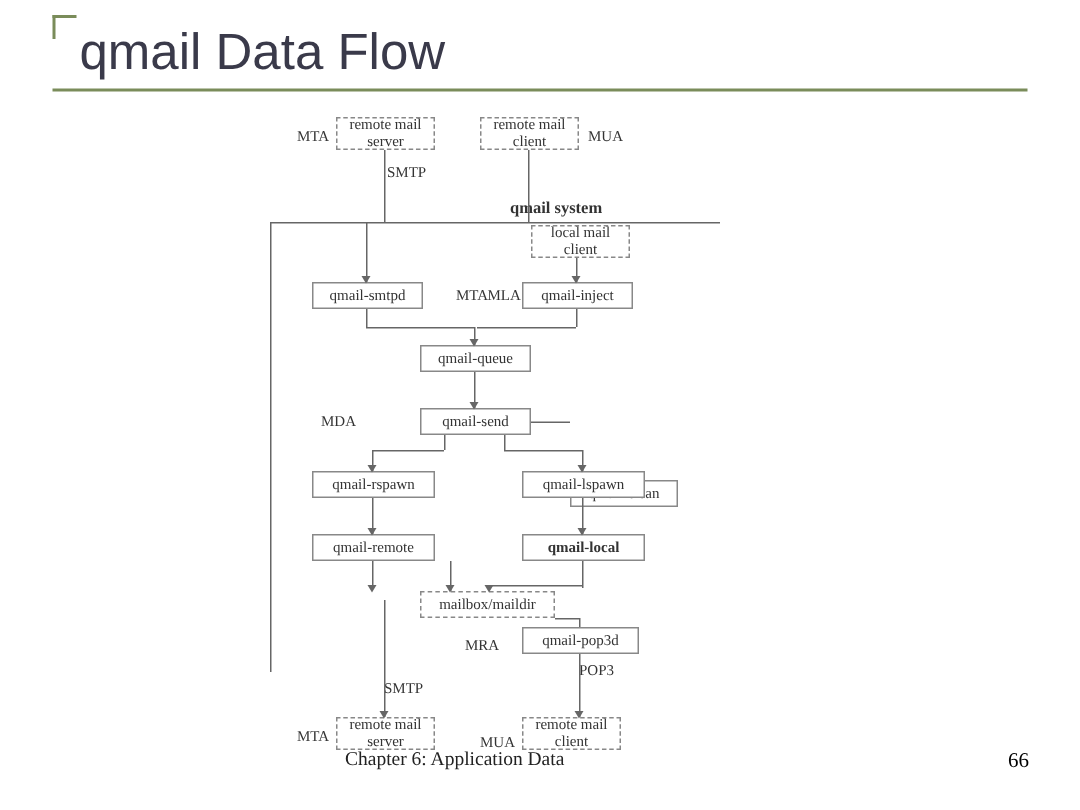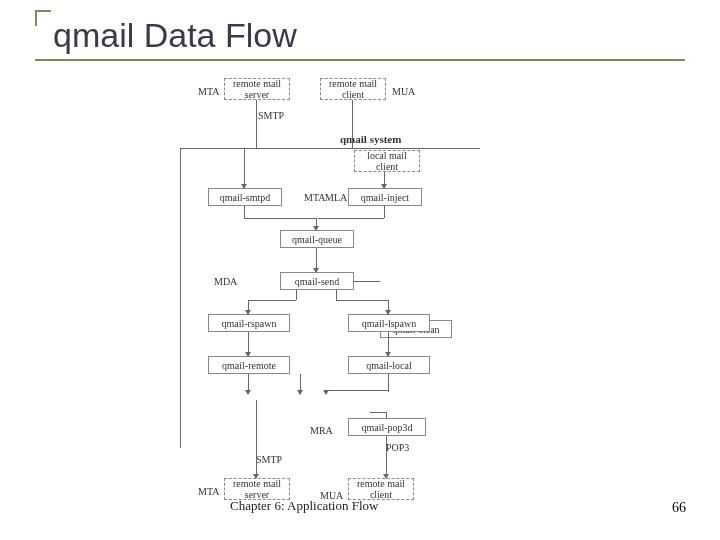--- a/index.html
+++ b/index.html
@@ -146,22 +146,23 @@
 
     <div class="lbl" style="left:44px; top:198px;">MDA</div>
     <div class="box" style="left:110px; top:194px; width:74px; height:18px;">qmail-send</div>
     <div class="line hline" style="left:184px; top:203px; width:26px;"></div>
     <div class="box" style="left:210px; top:194px; width:72px; height:18px;margin-top:48px;">qmail-clean</div>
 
     <div class="box" style="left:38px; top:236px; width:82px; height:18px;">qmail-rspawn</div>
     <div class="box" style="left:178px; top:236px; width:82px; height:18px;">qmail-lspawn</div>
 
     <div class="box" style="left:38px; top:278px; width:82px; height:18px;">qmail-remote</div>
-    <div class="box" style="left:178px; top:278px; width:82px; height:18px;">qmail-local</div>
-
+    <div class="box" style="left:178px; top:278px; width:82px; height:18px;font-weight:bold;">qmail-local</div>
+
+    <div class="box dashed" style="left:110px; top:316px; width:90px; height:18px;">mailbox/maildir</div>
 
     <div class="lbl" style="left:140px; top:347px;">MRA</div>
     <div class="box" style="left:178px; top:340px; width:78px; height:18px;">qmail-pop3d</div>
 
     <div class="lbl" style="left:86px; top:376px;">SMTP</div>
     <div class="lbl" style="left:216px; top:364px;">POP3</div>
 
     <div class="lbl" style="left:28px; top:408px;">MTA</div>
     <div class="box dashed" style="left:54px; top:400px; width:66px; height:22px; white-space:pre-line;">remote mail
 server</div>
@@ -215,16 +216,16 @@
     <div class="line hline" style="left:200px; top:334px; width:16px;"></div>
     <div class="line vline" style="left:216px; top:334px; height:6px;"></div>
 
     <div class="line vline" style="left:86px; top:322px; height:78px;"></div>
     <div class="arrow-down" style="left:83px; top:396px;"></div>
     <div class="line vline" style="left:216px; top:358px; height:42px;"></div>
     <div class="arrow-down" style="left:213px; top:396px;"></div>
 
   </div>
 
-  <div class="footer">Chapter 6: Application Flow</div>
+  <div class="footer">Chapter 6: Application Data</div>
   <div class="page-num">66</div>
 
 </div>
 
 </body></html>

